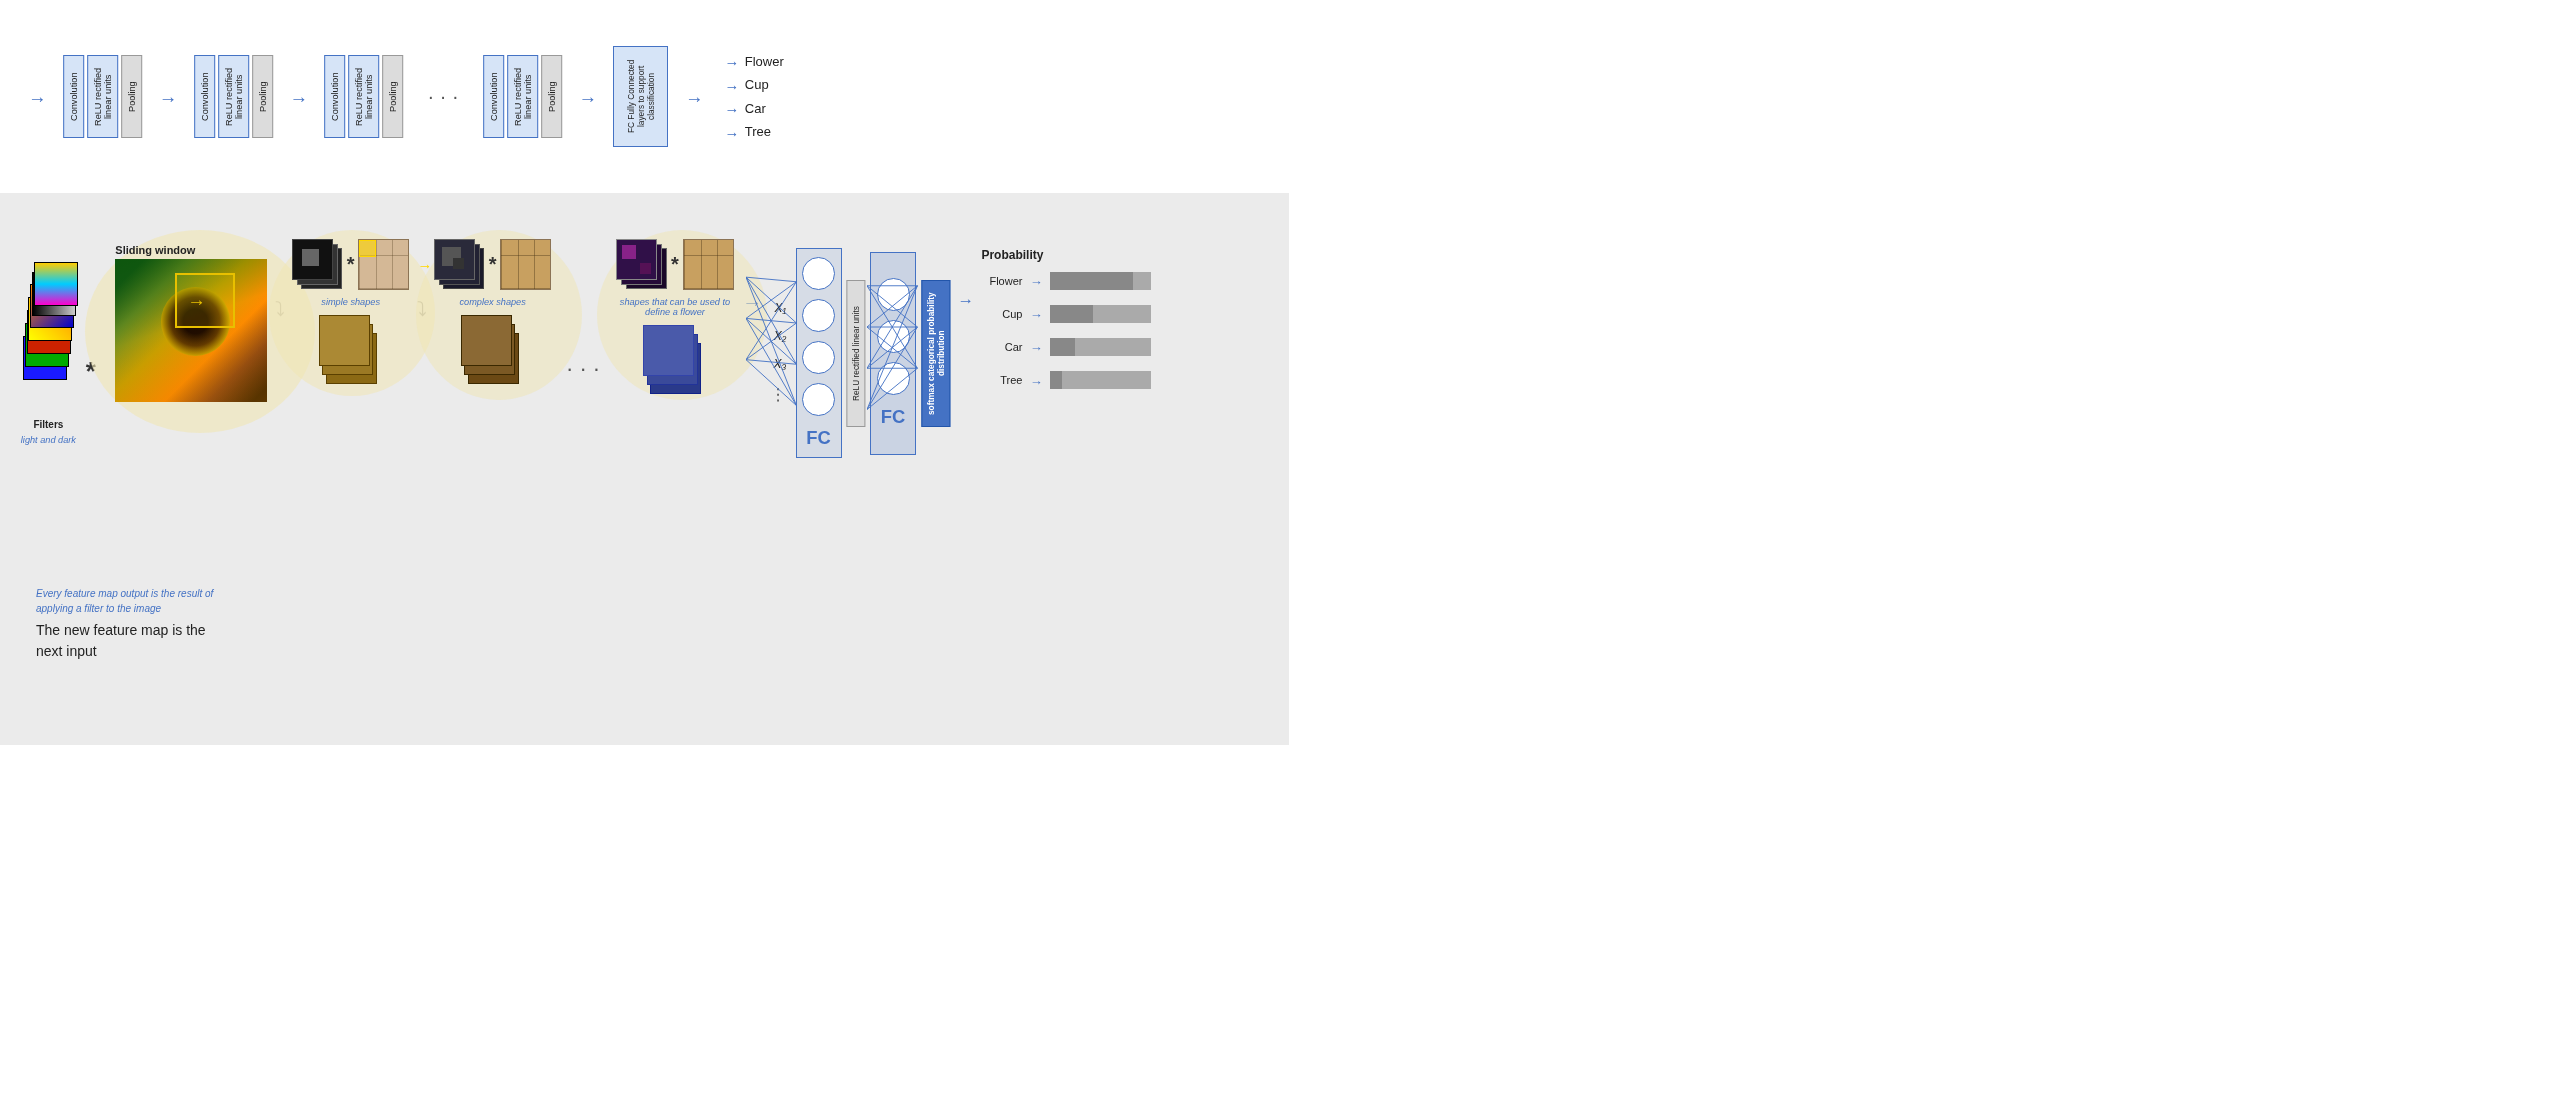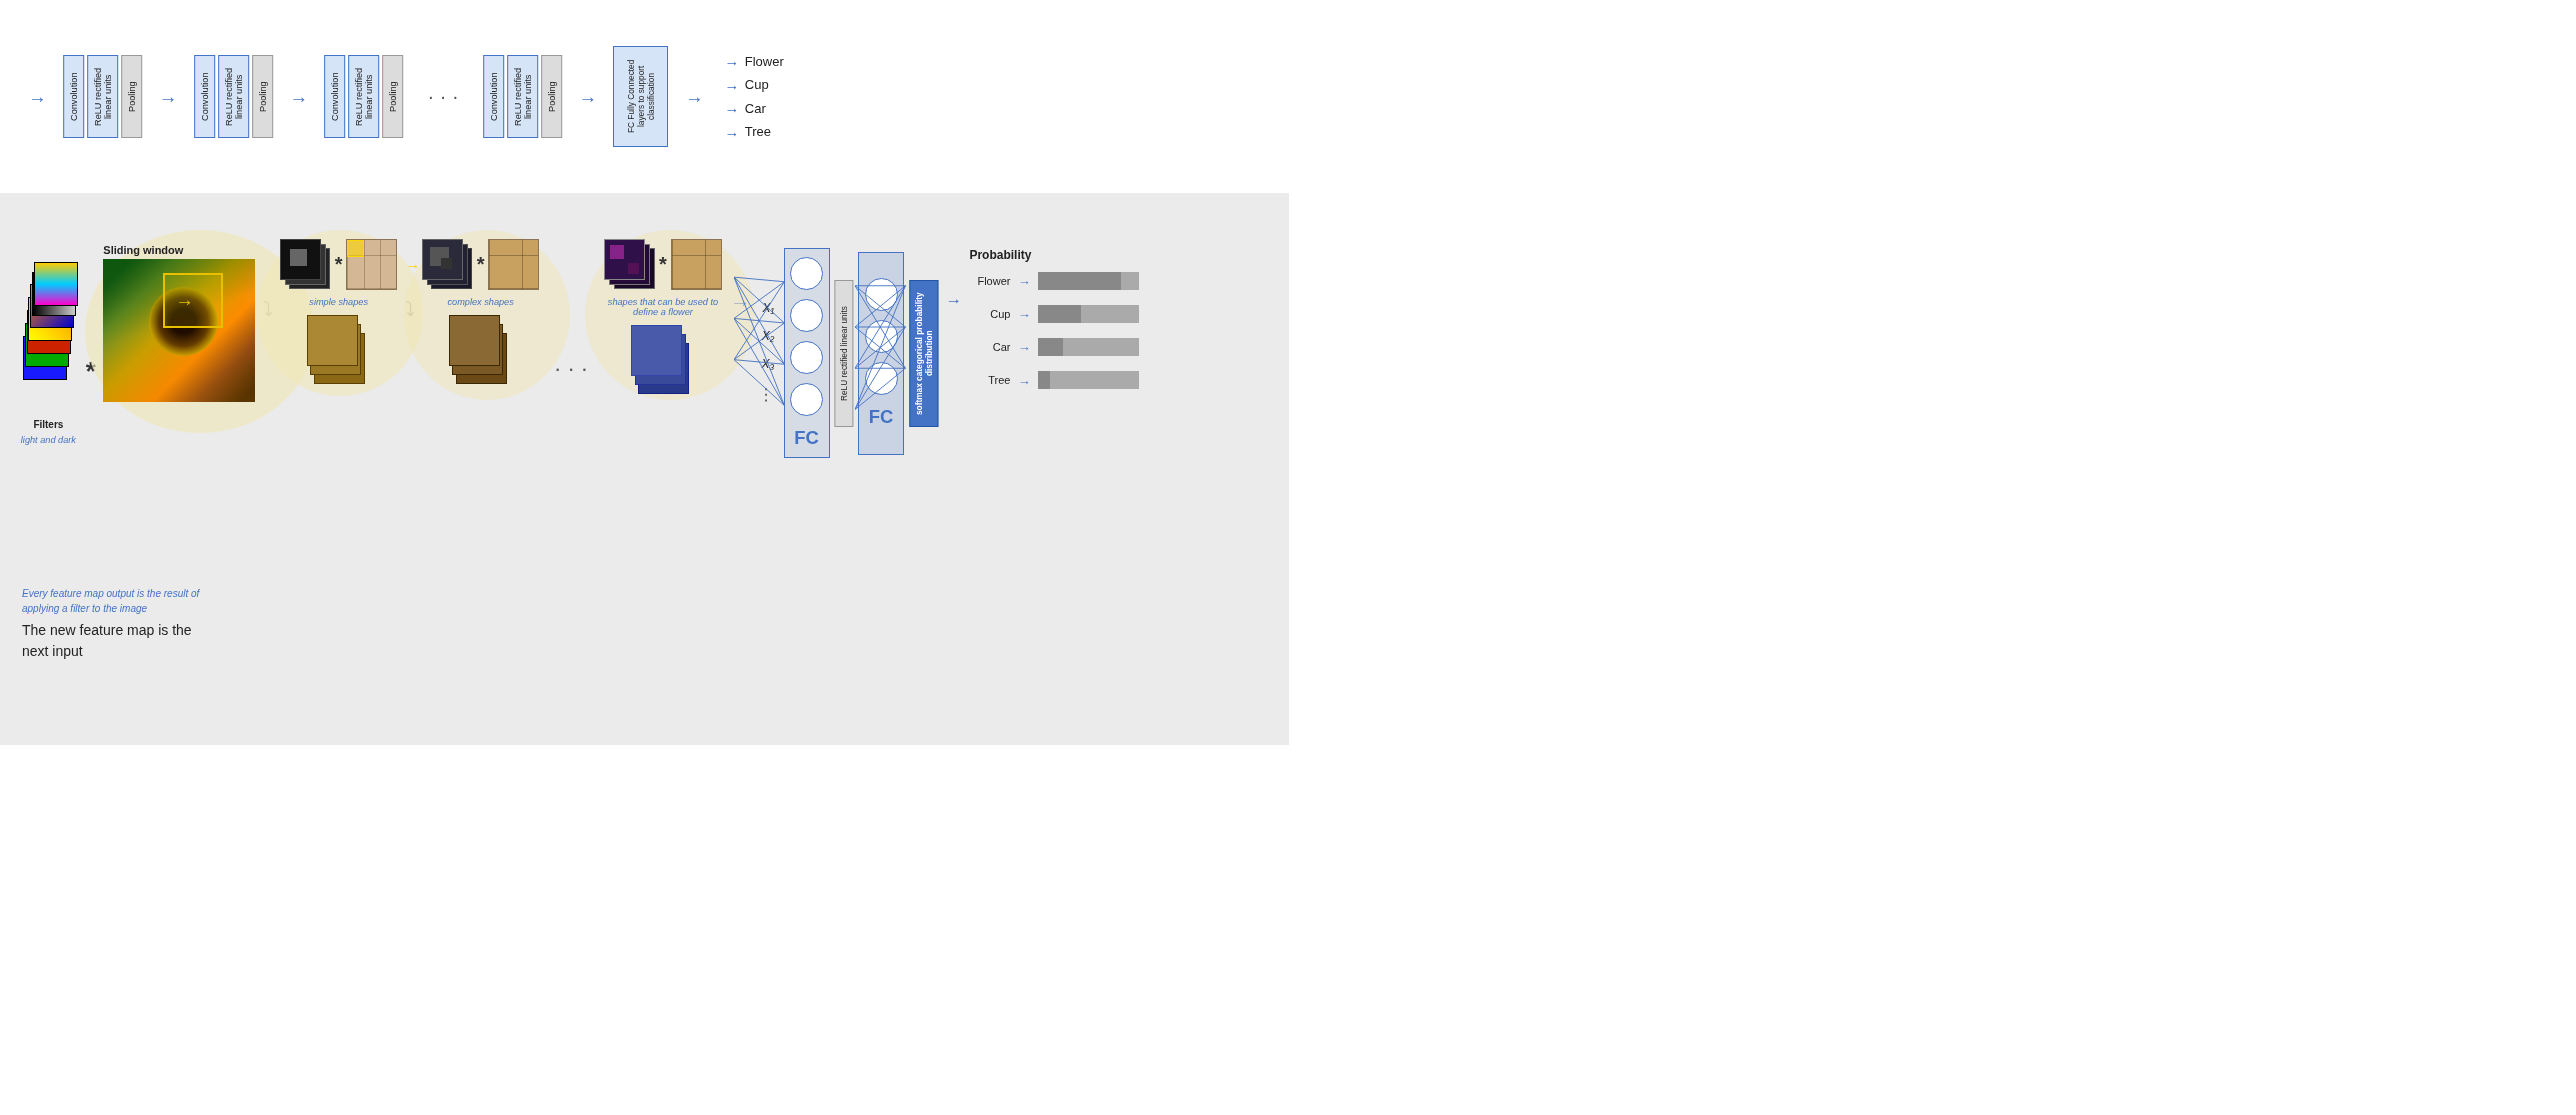--- a/index.html
+++ b/index.html
@@ -249,21 +249,21 @@
       </div>
       <div class="filter-label">Filters</div>
       <div class="filter-sublabel">light and dark</div>
     </div>
 
     <div class="asterisk" style="margin-top:51px;">*</div>
 
     <div style="position:relative; margin-top:9.2px; flex-shrink:0;">
 
       <div style="position:absolute; top:-14px; left:-18.4px; width:230px; height:203px; background:rgba(240,230,180,0.6); border-radius:50%; z-index:0;"></div>
-      <div style="position:relative; z-index:1;">
+      <div style="position:relative; z-index:1;margin-left:12px;">
         <div class="sliding-label">Sliding window</div>
         <div style="position:relative; width:152px; height:143px;">
 
           <div style="width:152px; height:143px; background:linear-gradient(135deg,#1a5c1a 10%,#6B8E23 25%,#c8a000 45%,#FF8C00 65%,#8B4513 80%,#2d1a00 95%); position:relative; overflow:hidden;">
             <div style="position:absolute; top:28px; left:46px; width:69px; height:69px; background:radial-gradient(circle,#1a0900 25%,#5a3500 50%,#c8a000 70%,#e8c000 85%); border-radius:50%;"></div>
             <div style="position:absolute; top:0; left:0; right:0; bottom:0; background:linear-gradient(160deg,rgba(0,80,0,0.5) 0%,transparent 45%,rgba(200,120,0,0.3) 100%);"></div>
           </div>
 
           <div style="position:absolute; top:14px; left:60px; width:60px; height:55px; border:2.8px solid #e8c000; background:rgba(255,215,0,0.15);"></div>
 
@@ -468,20 +468,20 @@
         <span style="font-size:13px; color:#4472C4;">→</span>
         <div style="width:101px; height:18.4px; background:#aaa; position:relative;">
           <div style="width:12%; height:100%; background:#888;"></div>
         </div>
       </div>
 
     </div>
 
   </div>
 
-  <div style="position:absolute; left:22px; bottom:83px; width:193px;">
+  <div style="position:absolute; left:36px; bottom:83px; width:193px;">
     <div style="font-size:10px; color:#4472C4; font-style:italic; line-height:1.5;">Every feature map output is the result of applying a filter to the image</div>
     <div style="font-size:14px; color:#222; line-height:1.5; margin-top:3.7px;">The new feature map is the next input</div>
   </div>
 
 
 </div>
 
 
 </body></html>

